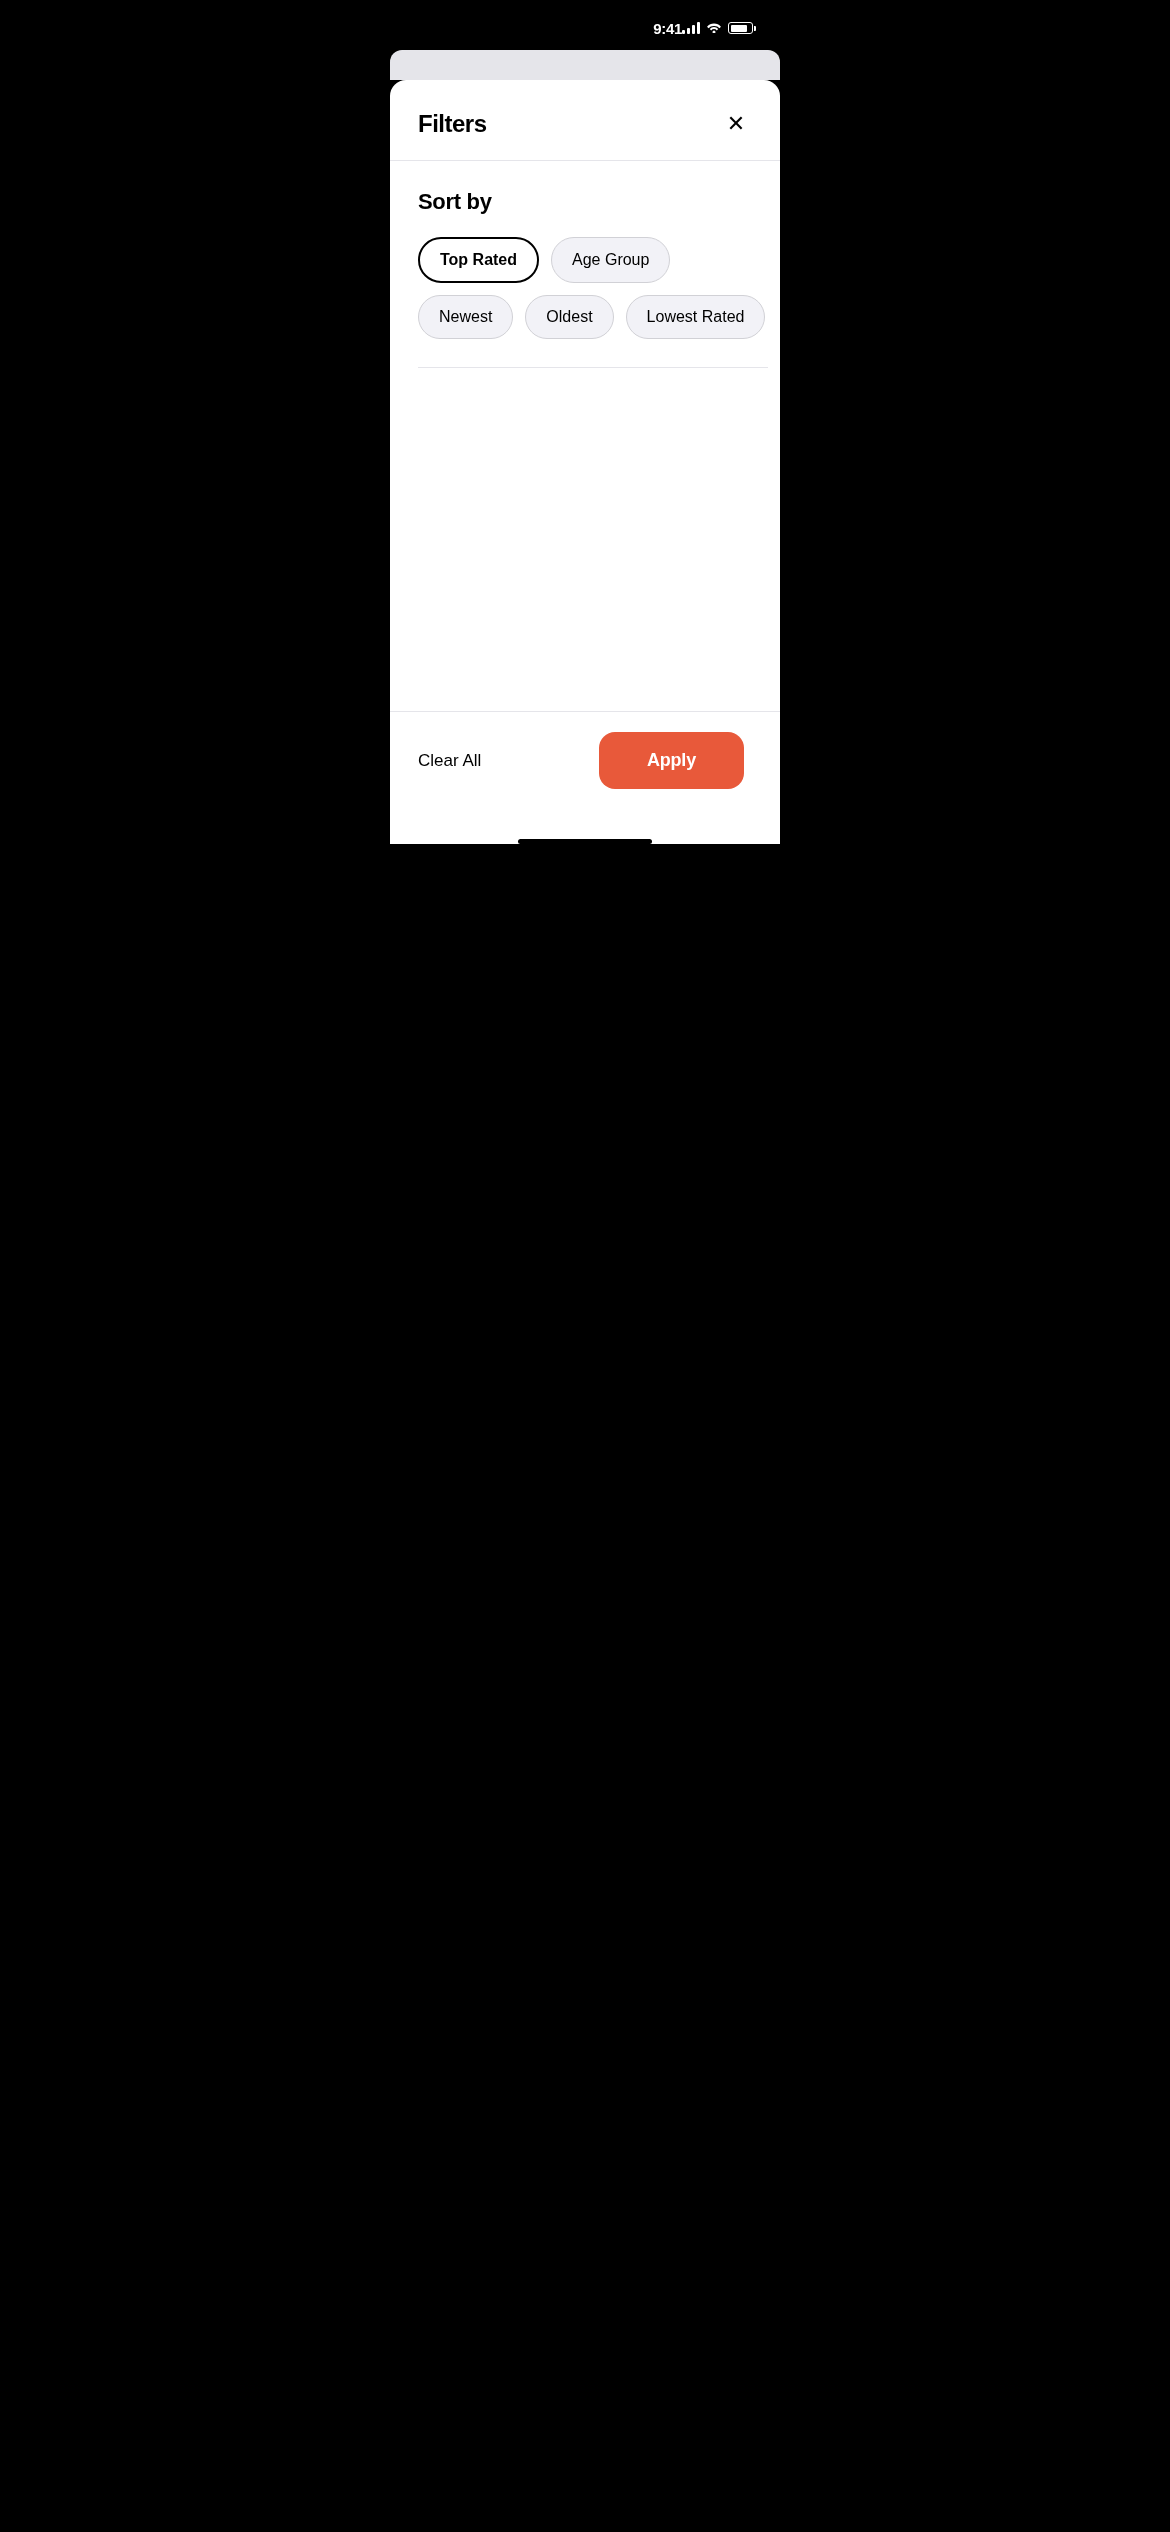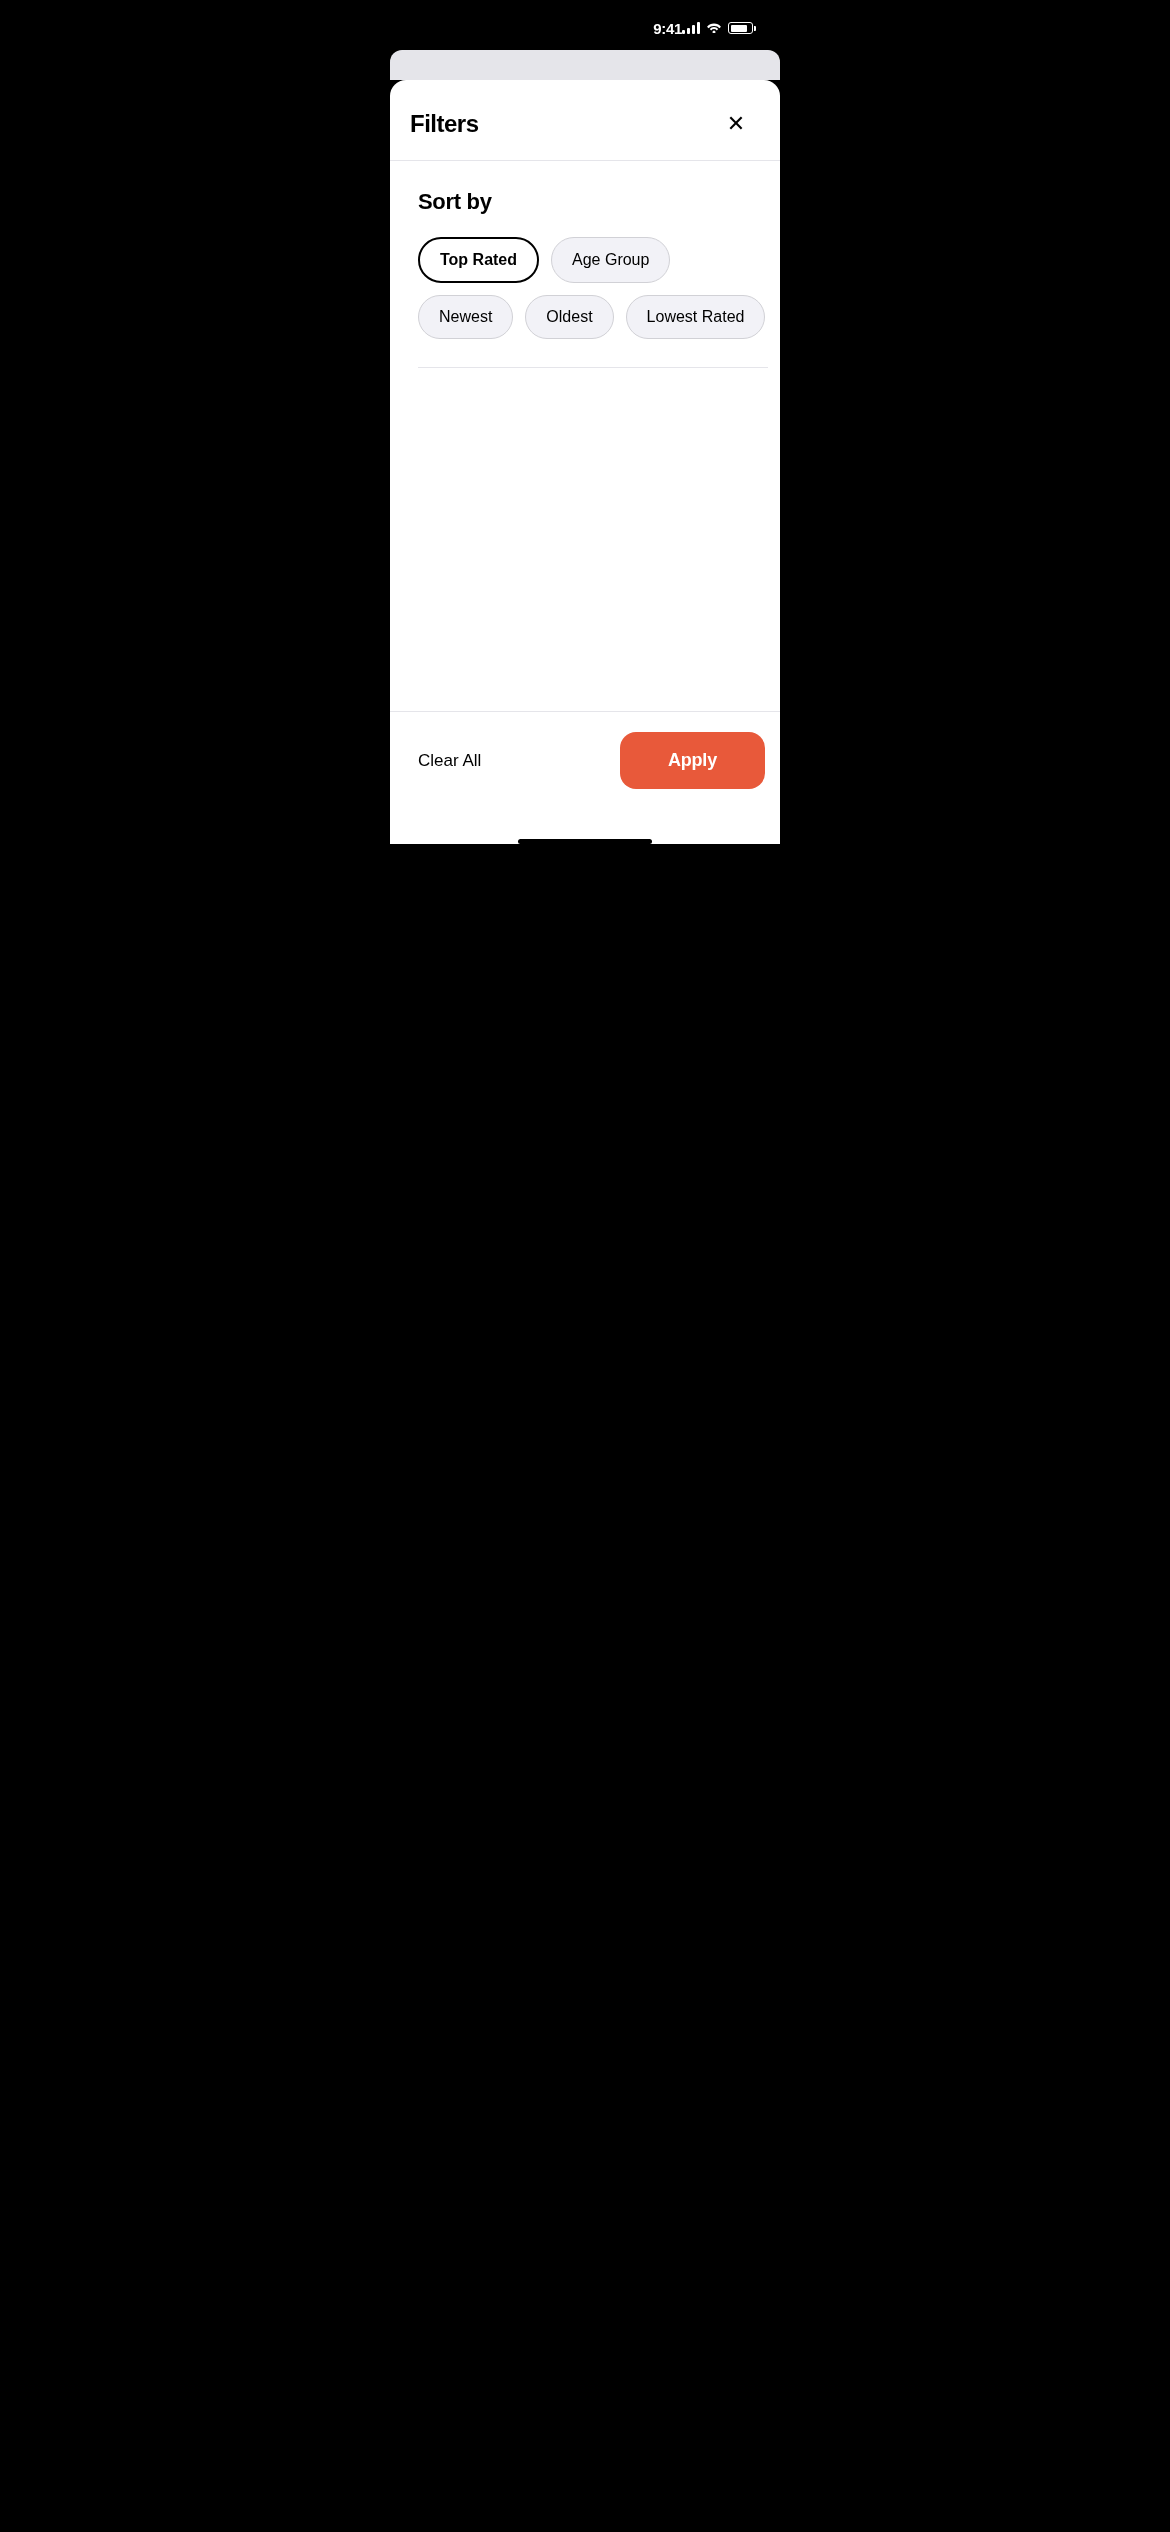--- a/index.html
+++ b/index.html
@@ -111,21 +111,21 @@
       border-radius: 16px 16px 0 0;
       min-height: 764px;
       display: flex;
       flex-direction: column;
     }
 
     .sheet-header {
       display: flex;
       justify-content: space-between;
       align-items: center;
-      padding: 28px 28px 20px 20px;
+      padding: 28px 28px 20px 28px;
       border-bottom: 1px solid #e5e5ea;
     }
 
     .sheet-title {
       font-size: 24px;
       font-weight: 700;
       color: #000;
       letter-spacing: -0.5px;
     }
 
@@ -193,21 +193,21 @@
 
     .divider {
       height: 1px;
       background: #e5e5ea;
       margin: 28px 0;
     }
 
     .sheet-footer {
       background: #fff;
       border-top: 1px solid #e5e5ea;
-      padding: 20px 15px 40px 28px;
+      padding: 20px 36px 40px 28px;
       display: flex;
       justify-content: space-between;
       align-items: center;
       gap: 48px;
     }
 
     .clear-all-btn {
       font-size: 17px;
       font-weight: 500;
       color: #000;

